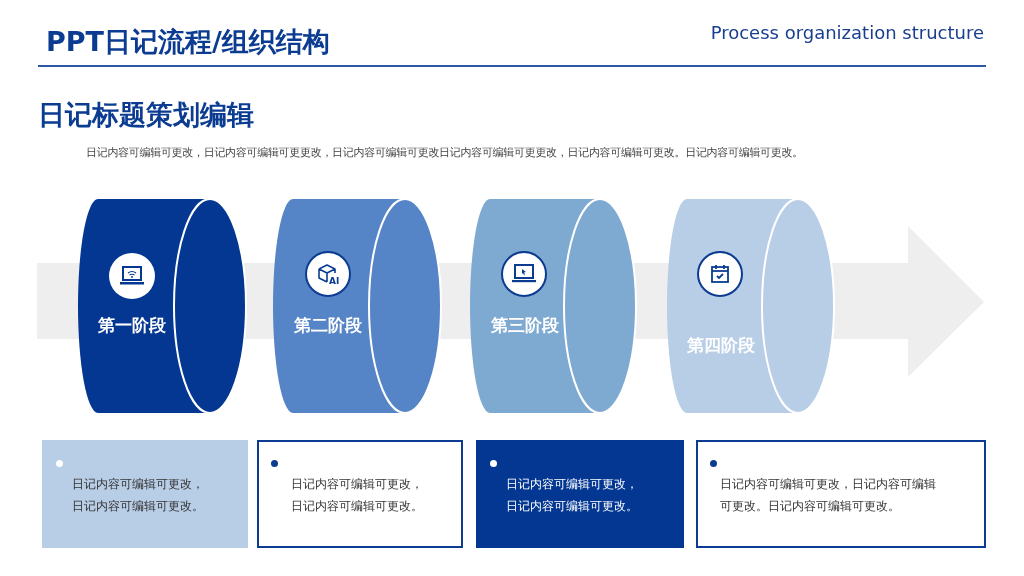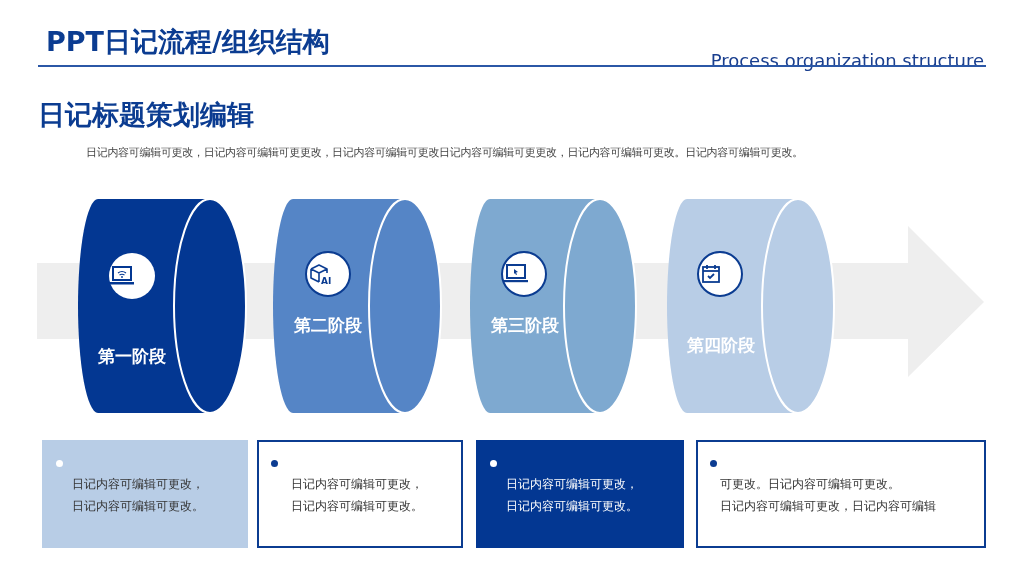--- a/index.html
+++ b/index.html
@@ -1,23 +1,23 @@
 <!DOCTYPE html>
 <html><head>
 <meta charset="utf-8">
 <style>
   * { margin: 0; padding: 0; box-sizing: border-box; }
   body { width: 1024px; height: 576px; background: #ffffff; position: relative; overflow: hidden; font-family: "DejaVu Sans", "Liberation Sans", sans-serif; }
   .title { position: absolute; left: 46px; top: 24px; font-size: 27px; font-weight: bold; color: #0b3c91; letter-spacing: 0px; }
-  .subtitle-en { position: absolute; right: 40px; top: 50px; font-size: 18px; color: #1a3f8f; font-family: "DejaVu Sans", sans-serif; }
+  .subtitle-en { position: absolute; right: 40px; top: 22px; font-size: 18px; color: #1a3f8f; font-family: "DejaVu Sans", sans-serif; }
   .header-line { position: absolute; left: 38px; top: 65px; width: 948px; height: 2px; background: #2b57a6; }
   .section-title { position: absolute; left: 38px; top: 97px; font-size: 27px; font-weight: bold; color: #0b3c91; }
   .section-desc { position: absolute; left: 38px; top: 145px; font-size: 11px; color: #444444; white-space: nowrap; letter-spacing: -0.3px; margin-left: 48px; }
   svg.diagram { position: absolute; left: 0; top: 0; }
-  .stage-icon { position: absolute; width: 46px; height: 46px; border-radius: 50%; display: flex; align-items: center; justify-content: flex-start; }
+  .stage-icon { position: absolute; width: 46px; height: 46px; border-radius: 50%; display: flex; align-items: center; justify-content: center; }
   .stage-label { position: absolute; width: 120px; text-align: center; font-size: 17px; font-weight: bold; color: #ffffff; }
   .card { position: absolute; top: 440px; height: 108px; padding: 0; }
   .card .dot { position: absolute; left: 14px; top: 20px; width: 7px; height: 7px; border-radius: 50%; }
   .card .text { position: absolute; left: 30px; top: 33px; font-size: 12px; line-height: 22px; }
 </style>
 </head>
 <body>
 
 <div class="title">PPT日记流程/组织结构</div>
 <div class="subtitle-en">Process organization structure</div>
@@ -53,21 +53,21 @@
 
 <div class="stage-icon" style="left:109px; top:253px; background:#ffffff;">
   <svg width="26" height="22" viewBox="0 0 26 22">
     <rect x="4" y="2" width="18" height="13" fill="none" stroke="#033792" stroke-width="2"></rect>
     <path d="M9 8 Q13 5 17 8" fill="none" stroke="#033792" stroke-width="1.2"></path>
     <path d="M10.5 10 Q13 8.5 15.5 10" fill="none" stroke="#033792" stroke-width="1.2"></path>
     <circle cx="13" cy="12" r="0.9" fill="#033792"></circle>
     <rect x="1" y="17" width="24" height="2.5" fill="#033792"></rect>
   </svg>
 </div>
-<div class="stage-label" style="left:72px; top:314px;margin-top:31px;">第一阶段</div>
+<div class="stage-label" style="left:72px; top:314px;">第一阶段</div>
 
 <div class="stage-icon" style="left:305px; top:251px; background:#ffffff; border:2px solid #0b3c91;">
   <svg width="26" height="26" viewBox="0 0 26 26">
     <path d="M4 8 L12 4 L20 8 L20 12 M4 8 L4 17 L12 21 M4 8 L12 12 L20 8 M12 12 L12 21" fill="none" stroke="#0b3c91" stroke-width="1.6" stroke-linejoin="round"></path>
     <text x="14" y="23" font-size="9" font-weight="bold" fill="#0b3c91" font-family="DejaVu Sans, sans-serif">AI</text>
   </svg>
 </div>
 <div class="stage-label" style="left:268px; top:314px;">第二阶段</div>
 
 <div class="stage-icon" style="left:501px; top:251px; background:#ffffff; border:2px solid #0b3c91;">
@@ -110,16 +110,16 @@
   <span class="dot" style="background:#ffffff;"></span>
   <div class="text" style="color:#ffffff;">
     <div>日记内容可编辑可更改，</div>
     <div>日记内容可编辑可更改。</div>
   </div>
 </div>
 
 <div class="card" style="left:696px; width:290px; background:#ffffff; border:2px solid #0b3c91;">
   <span class="dot" style="background:#0b3c91; left:12px; top:18px;"></span>
   <div class="text" style="color:#333333; left:22px; top:31px;">
+    <div>日记内容可编辑可更改，日记内容可编辑</div>
     <div>可更改。日记内容可编辑可更改。</div>
-    <div>日记内容可编辑可更改，日记内容可编辑</div>
   </div>
 </div>
 
 </body></html>

